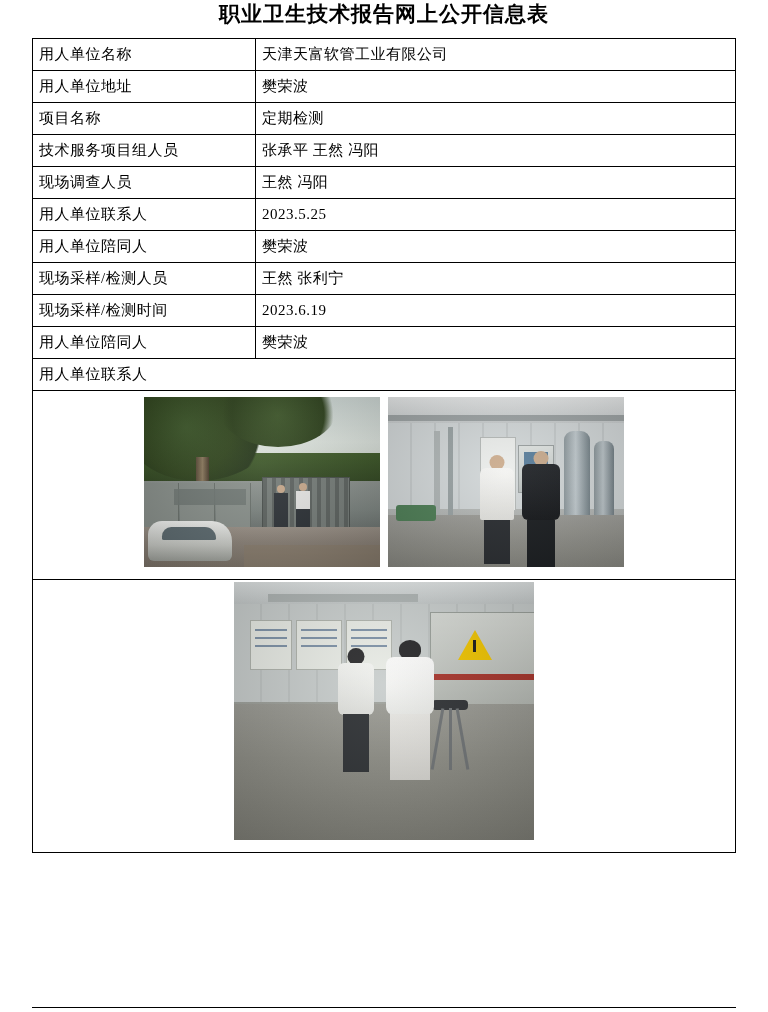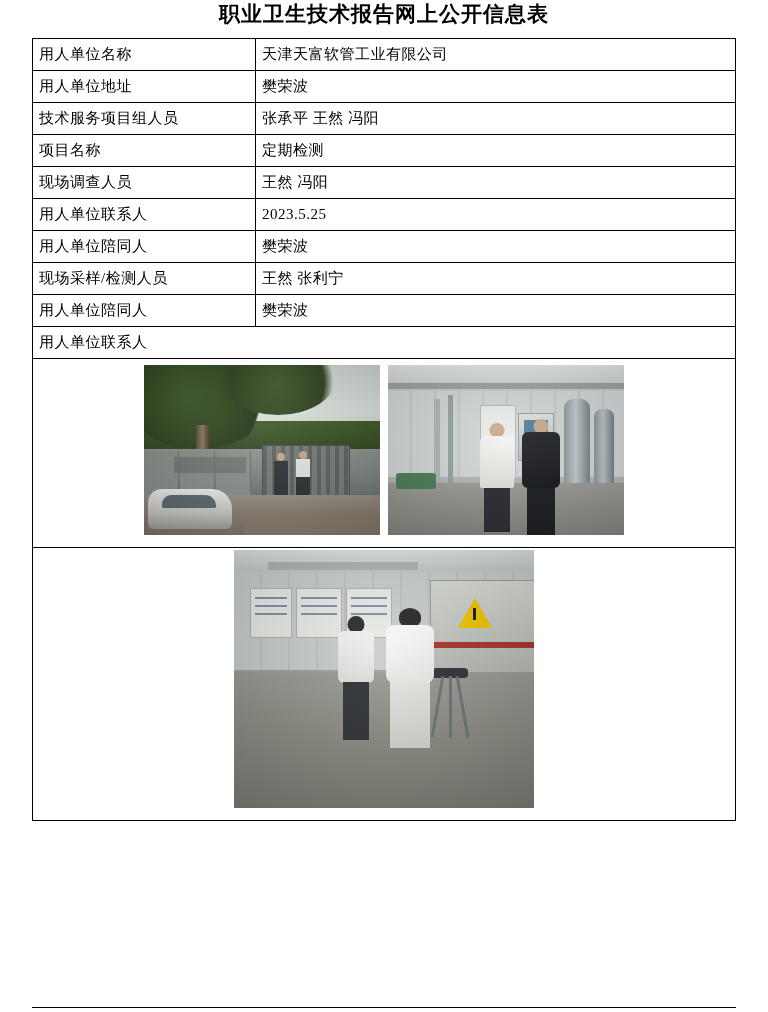--- a/index.html
+++ b/index.html
@@ -311,42 +311,46 @@
     <tbody>
       <tr>
         <td class="label">用人单位名称</td>
         <td class="value">天津天富软管工业有限公司</td>
       </tr>
       <tr>
         <td class="label">用人单位地址</td>
         <td class="value">樊荣波</td>
       </tr>
       <tr>
+        <td class="label">项目名称</td>
+        <td class="value">定期检测</td>
+      </tr>
+      <tr>
         <td class="label">技术服务项目组人员</td>
         <td class="value">张承平  王然  冯阳</td>
       </tr>
       <tr>
-        <td class="label">项目名称</td>
-        <td class="value">定期检测</td>
-      </tr>
-      <tr>
         <td class="label">现场调查人员</td>
         <td class="value">王然  冯阳</td>
       </tr>
       <tr>
         <td class="label">用人单位联系人</td>
         <td class="value">2023.5.25</td>
       </tr>
       <tr>
         <td class="label">用人单位陪同人</td>
         <td class="value">樊荣波</td>
       </tr>
       <tr>
         <td class="label">现场采样/检测人员</td>
         <td class="value">王然  张利宁</td>
+      </tr>
+      <tr>
+        <td class="label">现场采样/检测时间</td>
+        <td class="value">2023.6.19</td>
       </tr>
       <tr>
         <td class="label">用人单位陪同人</td>
         <td class="value">樊荣波</td>
       </tr>
 
       <tr>
         <td class="section" colspan="2">用人单位联系人</td>
       </tr>
       <tr>

